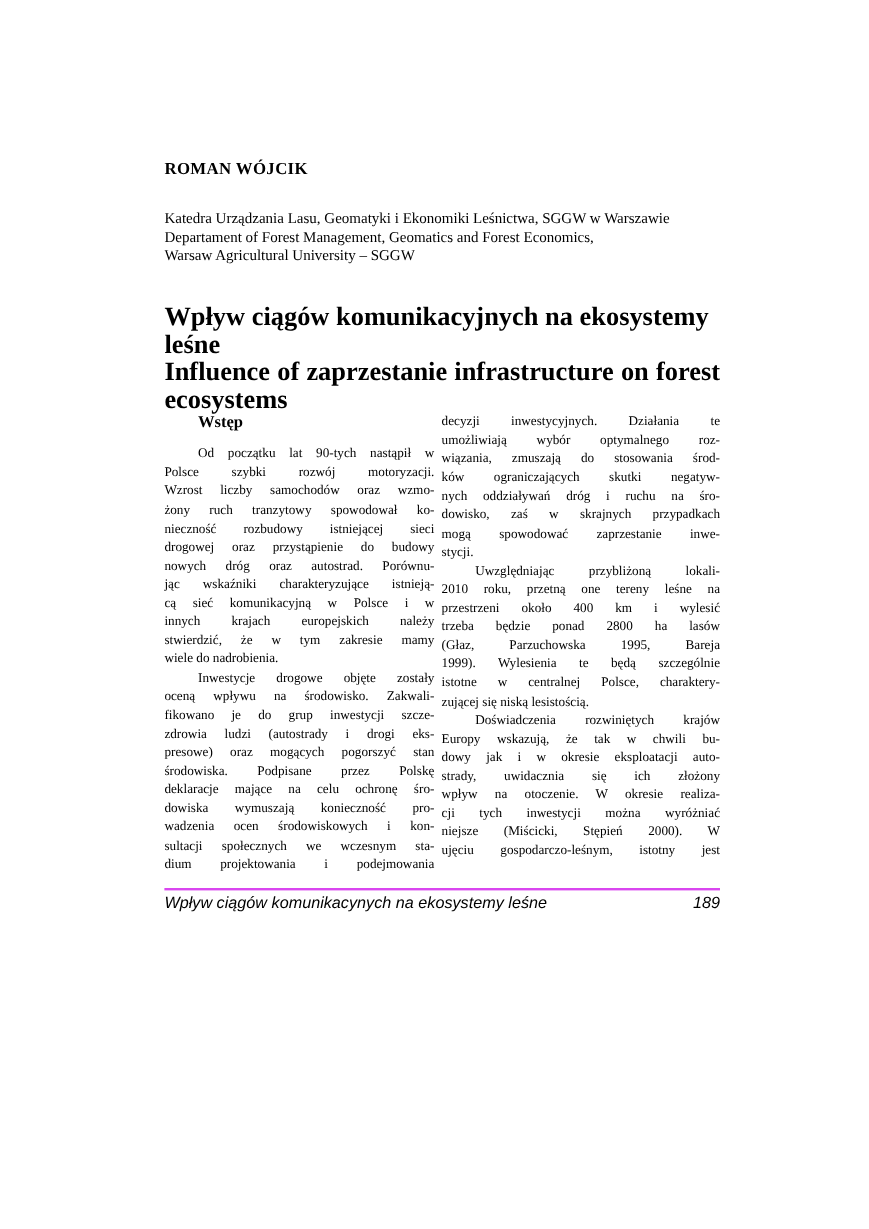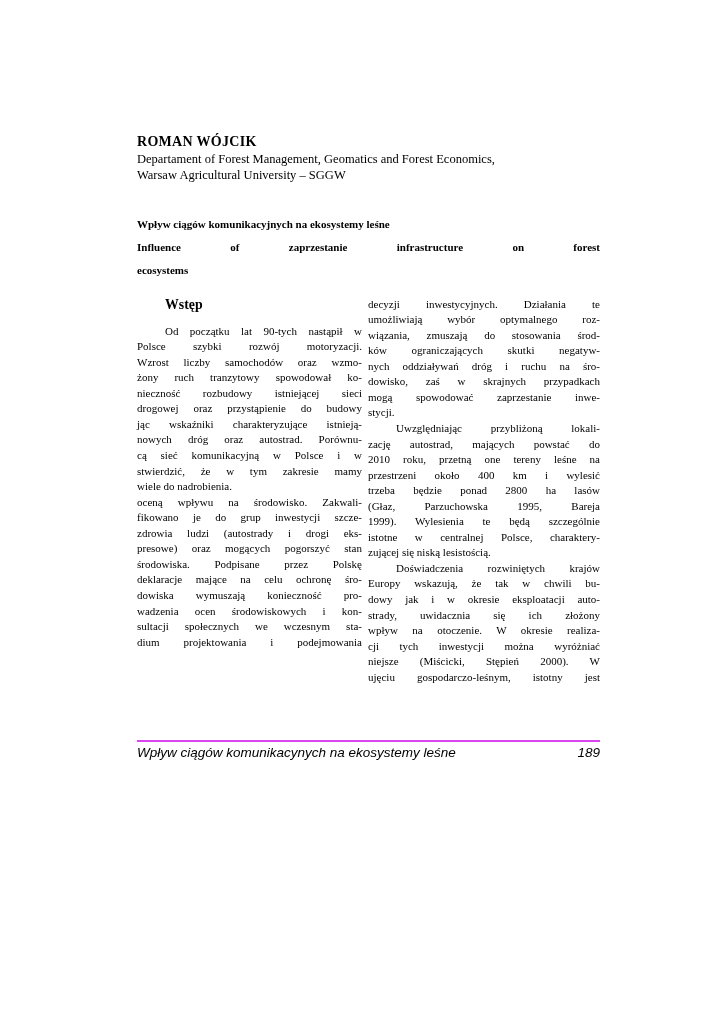--- a/index.html
+++ b/index.html
@@ -17,38 +17,37 @@
     position: absolute;
     left: 137px;
     top: 133px;
     width: 463px;
   }
   .author {
     font-weight: bold;
     font-size: 14px;
     line-height: 17px;
     letter-spacing: 0.3px;
-    margin-bottom: 2px;
+    margin-bottom: 25px;
   }
   .affil {
     font-size: 12.5px;
     line-height: 15.5px;
   }
   .title-block {
     margin-top: 30px;
     font-weight: bold;
-    font-size: 11px;
+    font-size: 22px;
     line-height: 23.2px;
   }
   .title-line.jl {
     text-align: justify;
     text-align-last: justify;
   }
   .cols {
-    margin-top: 14px;
     display: flex;
     gap: 6px;
   }
   .col-left  { width: 225px; }
   .col-right { width: 232px; }
   .intro-heading {
     font-weight: bold;
     font-size: 13.8px;
     line-height: 15.55px;
     padding-left: 28px;
@@ -80,45 +79,48 @@
 </style>
 </head>
 <body>
 
 <div class="sheet">
   <div class="content">
 
     <div class="author">ROMAN WÓJCIK</div>
 
     <div class="affil-block">
+      <div class="affil">Katedra Urządzania Lasu, Geomatyki i Ekonomiki Leśnictwa, SGGW w Warszawie</div>
       <div class="affil">Departament of Forest Management, Geomatics and Forest Economics,</div>
       <div class="affil">Warsaw Agricultural University – SGGW</div>
     </div>
 
     <div class="title-block">
       <div class="title-line">Wpływ ciągów komunikacyjnych na ekosystemy leśne</div>
       <div class="title-line jl">Influence of zaprzestanie infrastructure on forest</div>
       <div class="title-line">ecosystems</div>
     </div>
 
     <div class="cols">
       <div class="col-left">
         <div class="intro-heading">Wstęp</div>
         <div>
             <div class="bline jl ind">Od początku lat 90-tych nastąpił w</div>
             <div class="bline jl">Polsce szybki rozwój motoryzacji.</div>
             <div class="bline jl">Wzrost liczby samochodów oraz wzmo-</div>
             <div class="bline jl">żony ruch tranzytowy spowodował ko-</div>
             <div class="bline jl">nieczność rozbudowy istniejącej sieci</div>
             <div class="bline jl">drogowej oraz przystąpienie do budowy</div>
+            <div class="bline jl">nowych dróg oraz autostrad. Porównu-</div>
             <div class="bline jl">jąc wskaźniki charakteryzujące istnieją-</div>
-            <div class="bline jl">nowych dróg oraz autostrad. Porównu-</div>
             <div class="bline jl">cą sieć komunikacyjną w Polsce i w</div>
+            <div class="bline jl">innych krajach europejskich należy</div>
             <div class="bline jl">stwierdzić, że w tym zakresie mamy</div>
             <div class="bline">wiele do nadrobienia.</div>
+            <div class="bline jl ind">Inwestycje drogowe objęte zostały</div>
             <div class="bline jl">oceną wpływu na środowisko. Zakwali-</div>
             <div class="bline jl">fikowano je do grup inwestycji szcze-</div>
             <div class="bline jl">zdrowia ludzi (autostrady i drogi eks-</div>
             <div class="bline jl">presowe) oraz mogących pogorszyć stan</div>
             <div class="bline jl">środowiska. Podpisane przez Polskę</div>
             <div class="bline jl">deklaracje mające na celu ochronę śro-</div>
             <div class="bline jl">dowiska wymuszają konieczność pro-</div>
             <div class="bline jl">wadzenia ocen środowiskowych i kon-</div>
             <div class="bline jl">sultacji społecznych we wczesnym sta-</div>
             <div class="bline jl">dium projektowania i podejmowania</div>
@@ -128,21 +130,20 @@
         <div>
             <div class="bline jl">decyzji inwestycyjnych. Działania te</div>
             <div class="bline jl">umożliwiają wybór optymalnego roz-</div>
             <div class="bline jl">wiązania, zmuszają do stosowania środ-</div>
             <div class="bline jl">ków ograniczających skutki negatyw-</div>
             <div class="bline jl">nych oddziaływań dróg i ruchu na śro-</div>
             <div class="bline jl">dowisko, zaś w skrajnych przypadkach</div>
             <div class="bline jl">mogą spowodować zaprzestanie inwe-</div>
             <div class="bline">stycji.</div>
             <div class="bline jl ind">Uwzględniając przybliżoną lokali-</div>
-            <div class="bline jl">zację autostrad, mających powstać do</div>
             <div class="bline jl">2010 roku, przetną one tereny leśne na</div>
             <div class="bline jl">przestrzeni około 400 km i wylesić</div>
             <div class="bline jl">trzeba będzie ponad 2800 ha lasów</div>
             <div class="bline jl">(Głaz, Parzuchowska 1995, Bareja</div>
             <div class="bline jl">1999). Wylesienia te będą szczególnie</div>
             <div class="bline jl">istotne w centralnej Polsce, charaktery-</div>
             <div class="bline">zującej się niską lesistością.</div>
             <div class="bline jl ind">Doświadczenia rozwiniętych krajów</div>
             <div class="bline jl">Europy wskazują, że tak w chwili bu-</div>
             <div class="bline jl">dowy jak i w okresie eksploatacji auto-</div>

